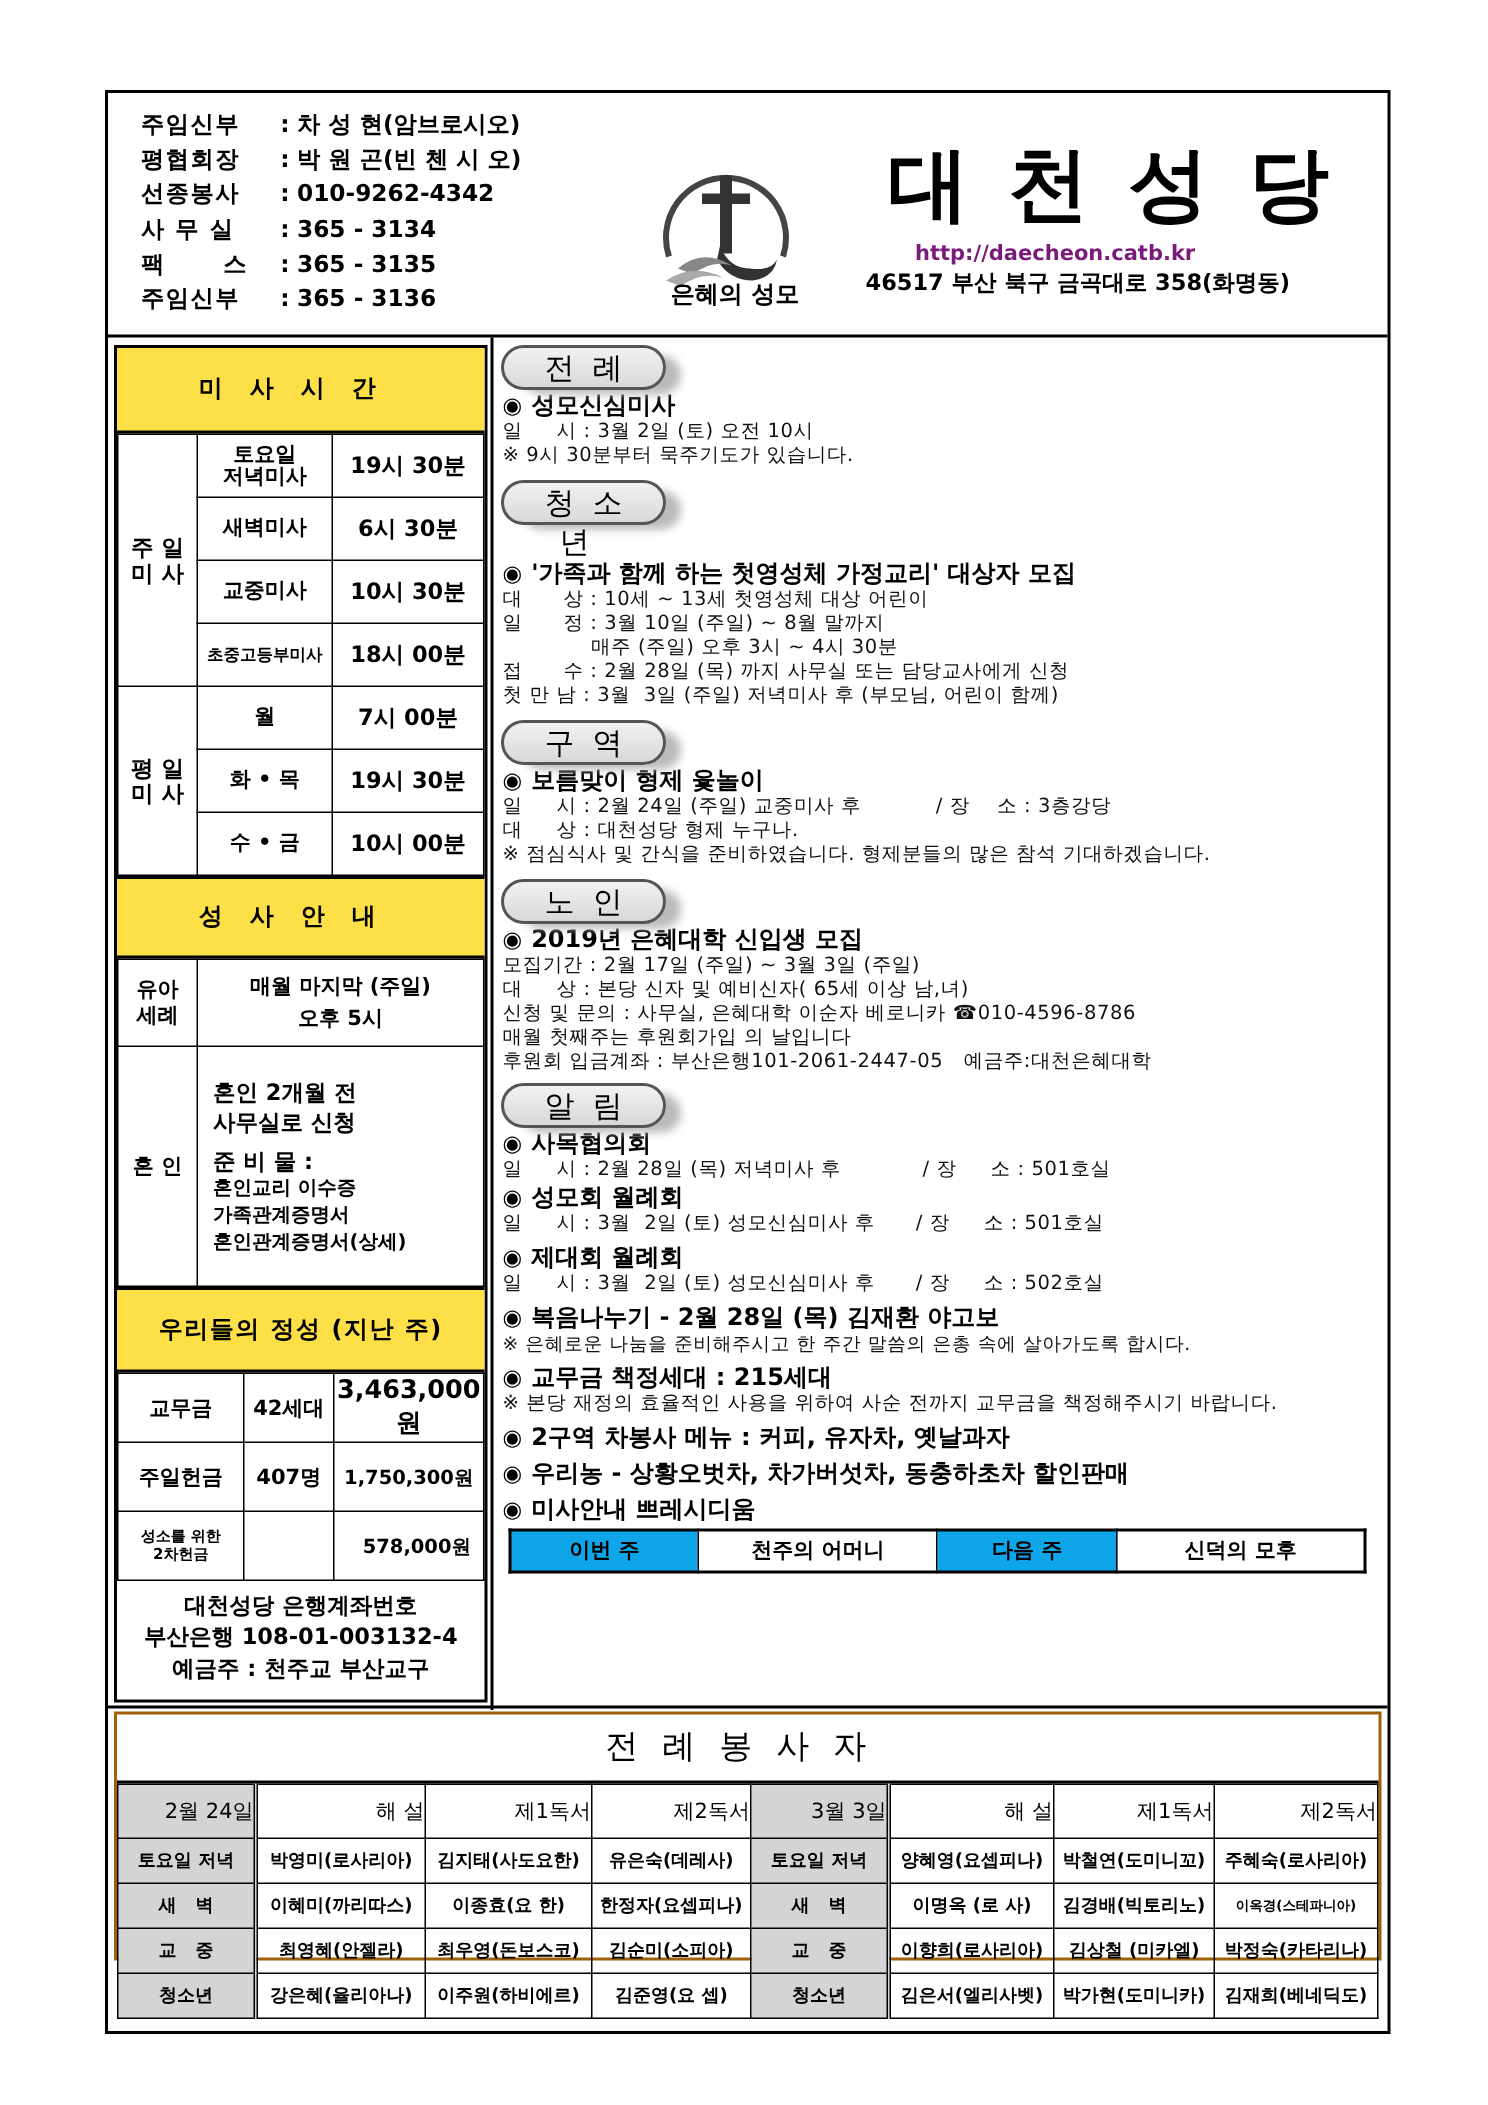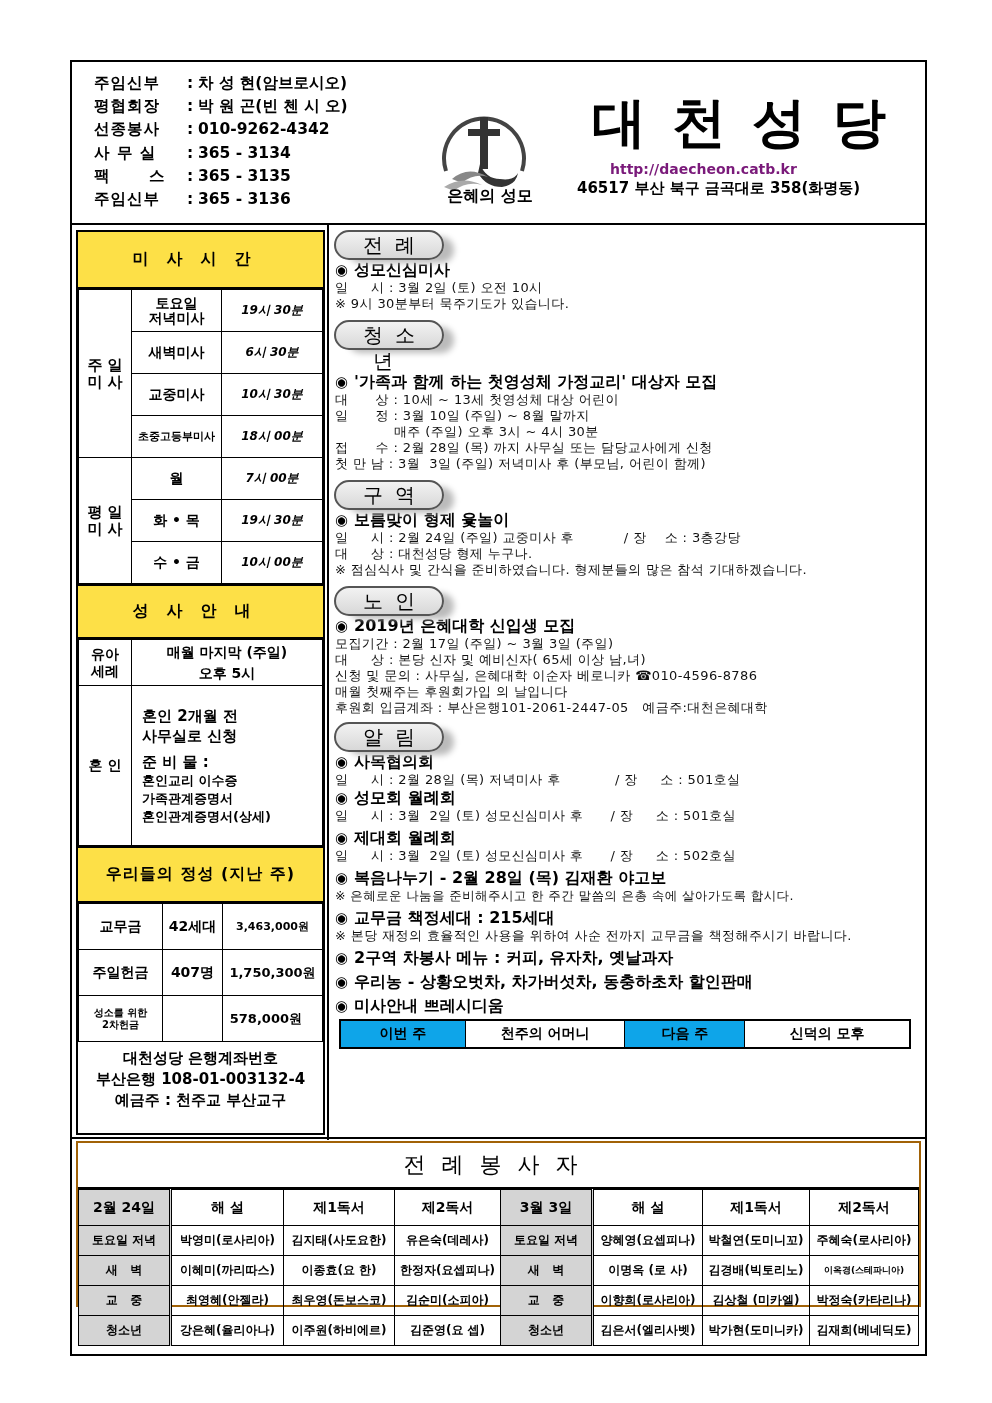--- a/index.html
+++ b/index.html
@@ -16,40 +16,40 @@
   .title { position: absolute; left: 520px; top: 25px; font-size: 54px; font-weight: bold; letter-spacing: 26px; font-family: "DejaVu Sans", sans-serif; }
   .url { position: absolute; left: 538px; top: 99px; font-size: 14px; color: #7a1a7a; font-weight: bold; }
   .addr { position: absolute; left: 505px; top: 117px; font-size: 15px; font-weight: bold; }
   
   .left { position: absolute; left: 4px; top: 168px; width: 249px; height: 905px; border: 2px solid #000; }
   .sect-head { background: #fde047; text-align: center; font-weight: bold; font-size: 16px; border-bottom: 2px solid #000; display: flex; align-items: center; justify-content: center; letter-spacing: 18px; }
   table { border-collapse: collapse; }
   .mass td { border: 1px solid #000; font-weight: bold; text-align: center; }
   .mass td.grp { width: 53px; font-size: 15px; line-height: 17px; }
   .mass td.name { width: 90px; font-size: 14px; line-height: 15px; }
-  .mass td.time { font-size: 12px; font-style: italic; }
+  .mass td.time { font-size: 15px; }
   .sacr td { border: 1px solid #000; font-weight: bold; font-size: 14px; }
   .offer td { border: 1px solid #000; font-weight: bold; font-size: 14px; text-align: center; }
   .bank { text-align: center; font-weight: bold; font-size: 15px; line-height: 21px; padding-top: 6px; }
   
   .right { position: absolute; left: 257px; top: 168px; width: 596px; height: 905px; }
   .pill { position: relative; display: inline-block; width: 110px; height: 30px; border: 2px solid #555; border-radius: 15px; background: linear-gradient(#f2f2f2,#d8d8d8); text-align: center; font-size: 20px; line-height: 26px; letter-spacing: 12px; margin-left: 5px; box-shadow: 12px 5px 6px -2px #bbb; }
   .pill span { margin-left: 12px; }
   .bullet { font-size: 16px; font-weight: bold; line-height: 19px; padding-left: 6px; }
   .bullet .dot { font-size: 15px; margin-right: 6px; }
   .line { font-size: 13px; line-height: 16px; padding-left: 6px; letter-spacing: 0.4px; white-space: pre; color: #111; }
   .wrap { white-space: normal; }
   .liturgy-tbl { margin-left: 10px; margin-top: 3px; width: 572px; border: 2px solid #000; }
   .liturgy-tbl td { border: 1px solid #000; text-align: center; font-size: 14px; font-weight: bold; height: 28px; }
   .liturgy-tbl td.g { background: #0ea5e9; }
   
   .bottom { position: absolute; left: 4px; top: 1079px; width: 845px; height: 166px; border: 2px solid #a16207; }
   .bottom .ttl { height: 46px; border-bottom: 2px solid #000; text-align: center; font-size: 22px; line-height: 44px; letter-spacing: 16px; }
   .sv td { border: 1px solid #000; text-align: center; font-size: 12px; font-weight: bold; height: 30px; }
-  .sv tr.h td { font-size: 14px; font-weight: bold; height: 36px; }
+  .sv tr.h td { font-size: 14px; font-weight: normal; height: 36px; text-align: right; }
   .sv td.g { background: #d4d4d4; font-weight: bold; }
   .sv td.dbl { border-right: 3px double #000; }
 </style>
 </head>
 <body>
 
 <div class="page">
 
   <div class="header">
     <div class="contact">
@@ -136,21 +136,21 @@
       <tr style="height:42px">
         <td class="name">수 • 금</td>
         <td class="time">10시 00분</td>
       </tr>
     </tbody>
       </table>
 
     <div class="sect-head" style="height:55px;border-top:2px solid #000">성사안내</div>
     <table class="sacr" style="width:245px">
       <tbody>
-          <tr style="height:46px">
+          <tr style="height:58px">
         <td style="width:53px;text-align:center;white-space:pre-line;line-height:17px">유아
 세례</td>
         <td style="text-align:center;line-height:21px">
           <div>매월 마지막 (주일)</div>
           <div>오후 5시</div>
         </td>
       </tr>
       <tr style="height:160px">
         <td style="text-align:center">혼 인</td>
         <td style="padding-left:10px;line-height:20px">
@@ -164,32 +164,32 @@
       </tr>
     </tbody>
       </table>
 
     <div class="sect-head" style="height:57px;letter-spacing:1px;border-top:2px solid #000">우리들의 정성 (지난 주)</div>
     <table class="offer" style="width:245px">
       <tbody>
           <tr style="height:46px">
         <td style="width:84px">교무금</td>
         <td style="width:60px">42세대</td>
-        <td style="font-size:11px">3,463,000원</td>
+        <td style="font-size:17px">3,463,000원</td>
       </tr>
       <tr style="height:46px">
         <td>주일헌금</td>
         <td>407명</td>
         <td style="font-size:13px">1,750,300원</td>
       </tr>
       <tr style="height:46px">
         <td style="font-size:10px;white-space:pre-line;line-height:12px">성소를 위한
 2차헌금</td>
         <td></td>
-        <td style="font-size:13px;text-align:right;padding-right:20px">578,000원</td>
+        <td style="font-size:13px;text-align:right;padding-right:8px">578,000원</td>
       </tr>
     </tbody>
       </table>
     <div class="bank">
       <div>대천성당 은행계좌번호</div>
       <div>부산은행 108-01-003132-4</div>
       <div>예금주 : 천주교 부산교구</div>
     </div>
   </div>
 

